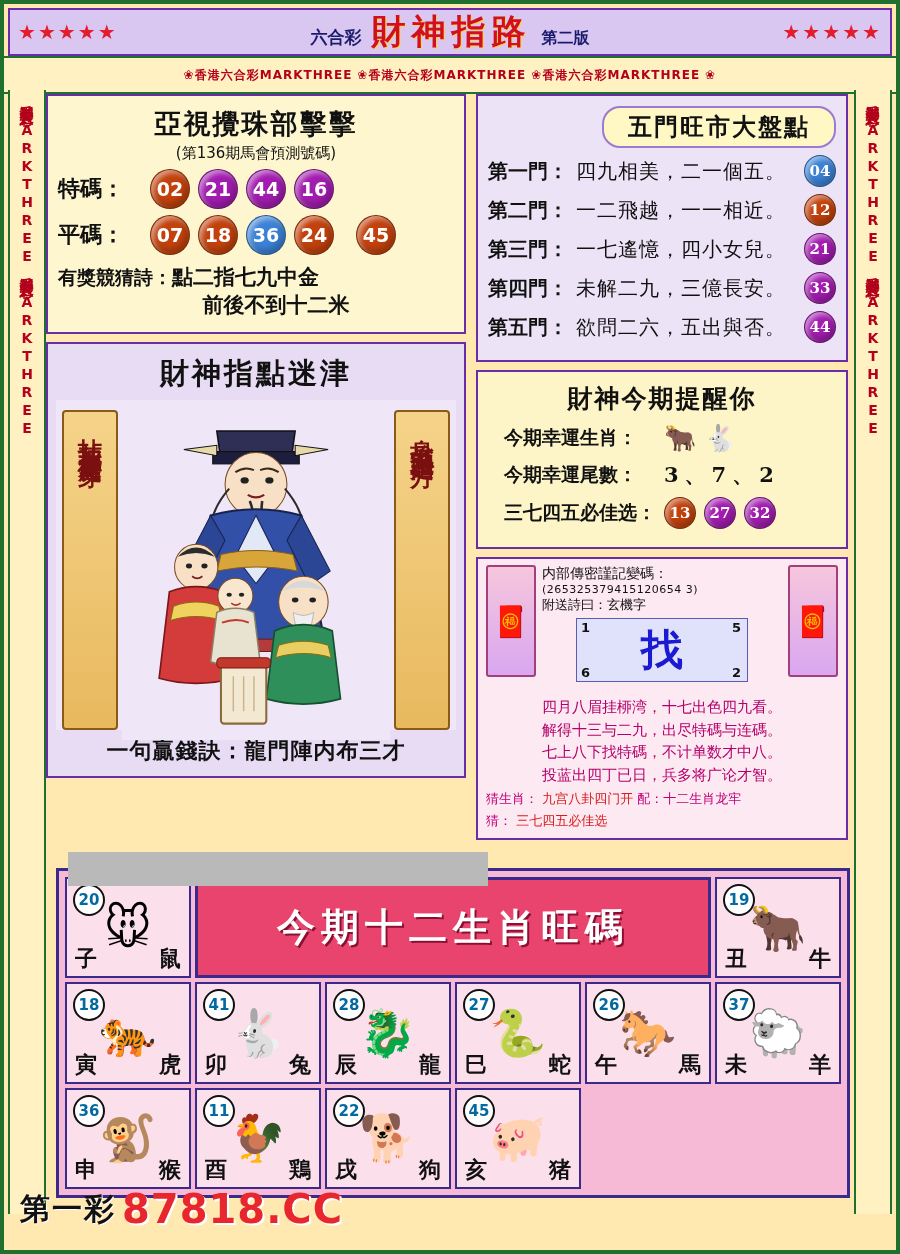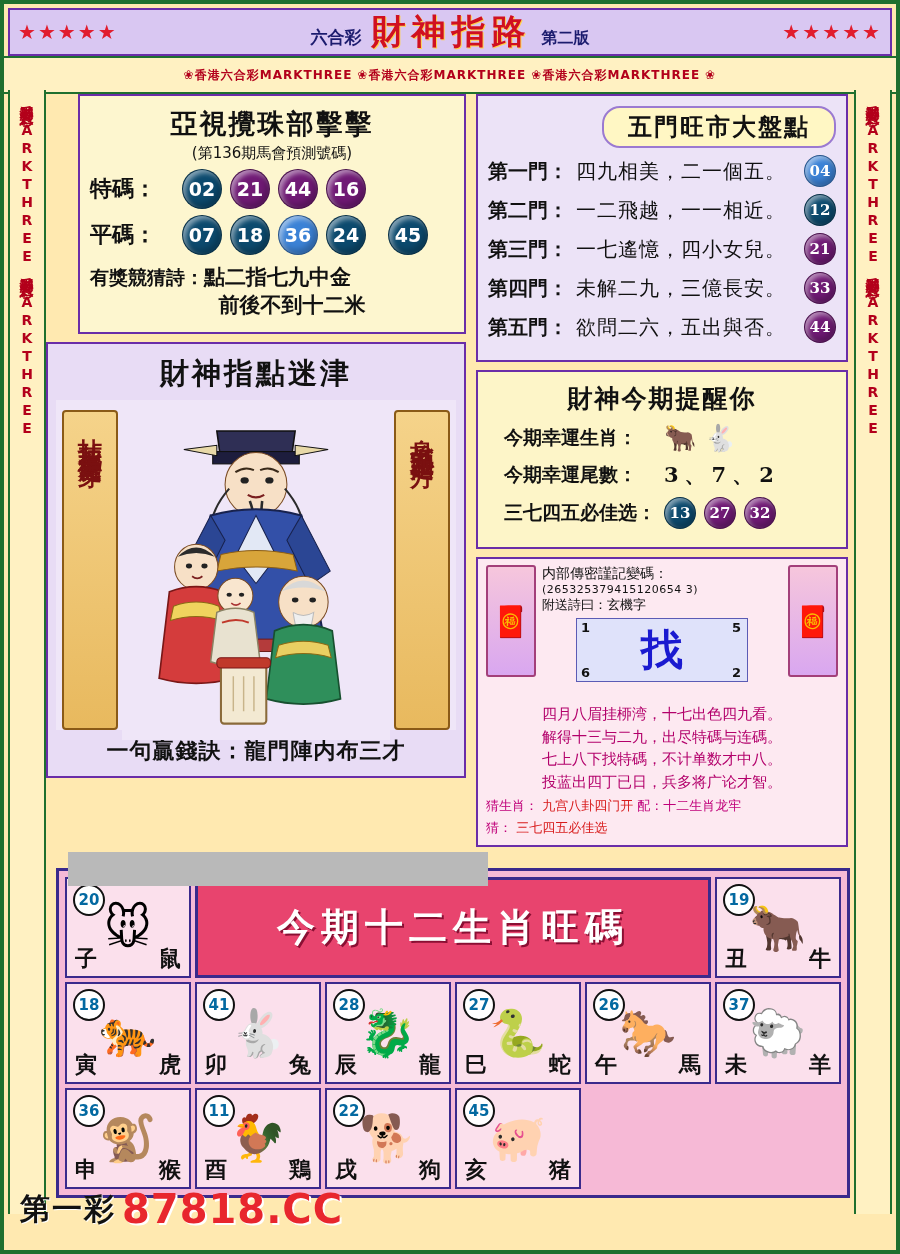--- a/index.html
+++ b/index.html
@@ -74,42 +74,42 @@
   .col-left{width:420px;}
   .col-right{width:372px;}
 
   .box{
     border:2px solid #6a2da8;
     box-sizing:border-box;
     margin-bottom:8px;
     position:relative;
   }
   
-  .panel-yellow{background:#fdf6cf;padding:8px 10px 12px;margin-left:32px;}
+  .panel-yellow{background:#fdf6cf;padding:8px 10px 12px;}
   .p1-title{
     text-align:center;font-size:27px;font-weight:bold;color:#111;
     font-family:"DejaVu Serif","Liberation Serif",serif;
     letter-spacing:2px;margin:2px 0 2px;
   }
   .p1-sub{text-align:center;font-size:15px;color:#111;margin-bottom:6px;}
   .row{display:flex;align-items:center;margin:6px 0;}
   .row-label{
     font-size:22px;font-weight:bold;color:#111;width:92px;
     font-family:"DejaVu Serif","Liberation Serif",serif;
   }
   .balls{display:flex;gap:8px;align-items:center;}
   .ball{
     width:38px;height:38px;border-radius:50%;
     display:flex;align-items:center;justify-content:center;
     font-size:19px;font-weight:bold;color:#fff;
     border:1px solid rgba(0,0,0,.35);
     box-shadow:inset -3px -4px 6px rgba(0,0,0,.25),inset 3px 3px 5px rgba(255,255,255,.5);
   }
-  .ball.red{background:#0c4a6e;}
-  .ball.green{background:#701a75;}
+  .ball.red{background:#c2410c;}
+  .ball.green{background:#a21caf;}
   .ball.blue{background:#3b82d6;}
   .ball.sm{width:30px;height:30px;font-size:15px;}
   .p1-poem{
     font-size:21px;font-weight:bold;color:#111;margin-top:8px;line-height:1.35;
     font-family:"DejaVu Serif","Liberation Serif",serif;
   }
   .p1-poem .lbl{font-size:19px;}
   .p1-poem .l2{display:block;text-align:center;padding-left:40px;}
 
   
@@ -185,21 +185,21 @@
     margin:4px auto 0;width:170px;height:62px;background:#dfe2fa;
     border:1px solid #5b5bb5;position:relative;
   }
   .bigchar{
     font-size:42px;font-weight:bold;color:#1a1ad0;
     line-height:62px;font-family:"DejaVu Serif","Liberation Serif",serif;
   }
   .corner{position:absolute;font-size:13px;color:#111;font-weight:bold;}
   .c-tl{left:4px;top:1px;} .c-tr{right:6px;top:1px;}
   .c-bl{left:4px;bottom:1px;} .c-br{right:6px;bottom:1px;}
-  .secret-poem{margin-top:21px;text-align:center;}
+  .secret-poem{margin-top:14px;text-align:center;}
   .secret-poem div{font-size:15px;color:#b3006b;line-height:1.5;
     font-family:"DejaVu Serif","Liberation Serif",serif;}
   .secret-foot div{font-size:13px;color:#c0007a;margin-top:4px;}
   .secret-foot .red{color:#d81b1b;}
 
   
   .zodiac-panel{
     position:absolute;left:52px;right:46px;bottom:52px;
     height:330px;background:#f6b9d6;
     border:3px solid #3a2a8c;box-sizing:border-box;padding:6px;

